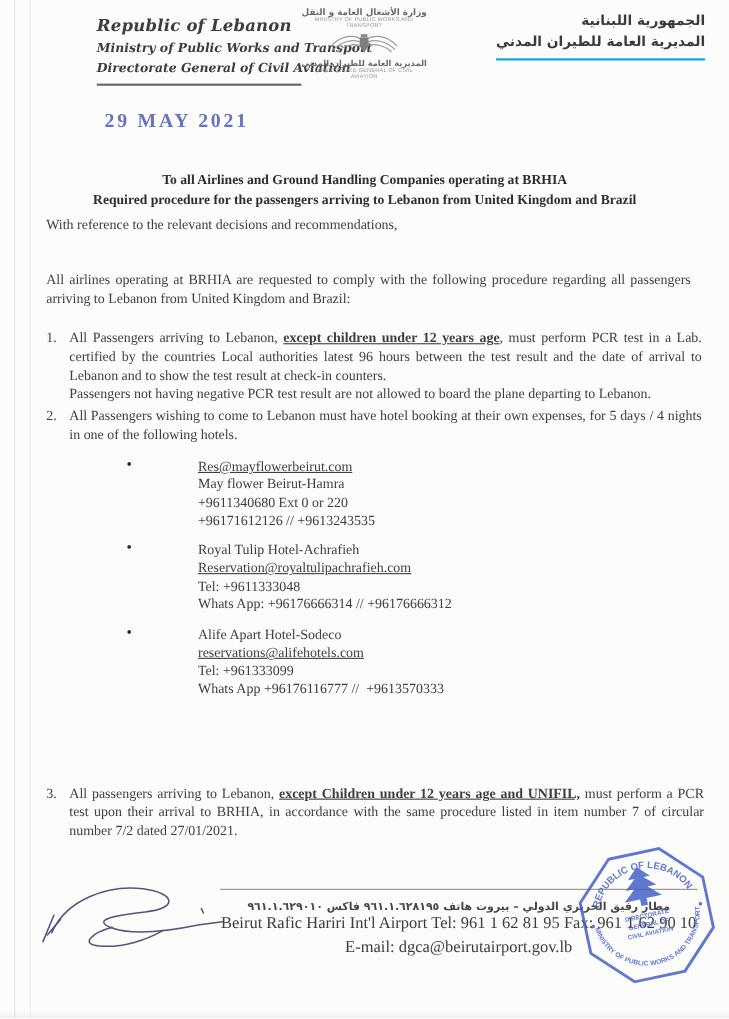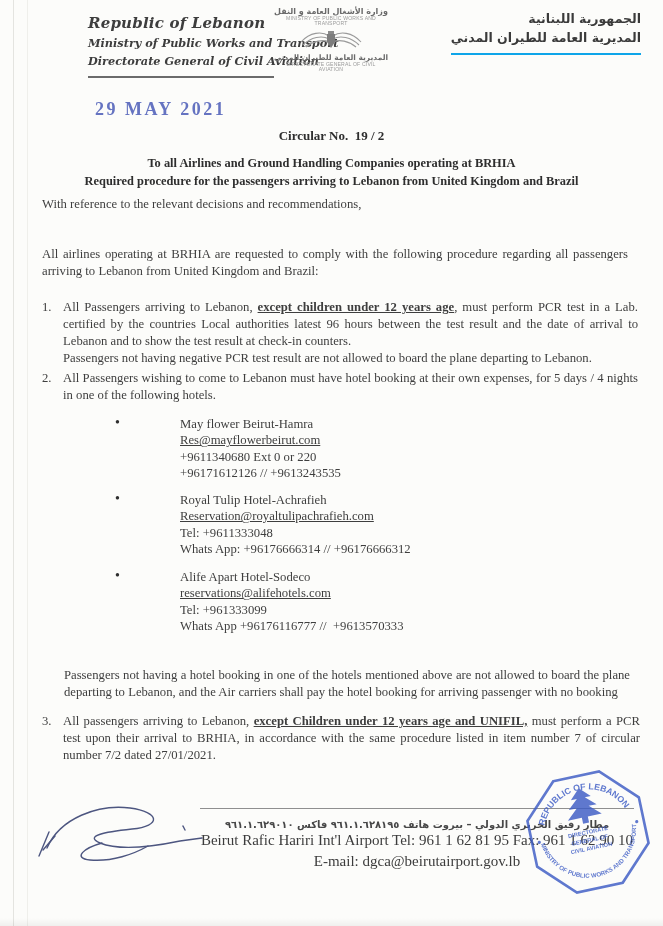--- a/index.html
+++ b/index.html
@@ -115,21 +115,20 @@
     <div class="en-tiny">DIRECTORATE GENERAL OF CIVIL AVIATION</div>
   </div>
 
   <div class="hdr-right">
     <div>الجمهورية اللبنانية</div>
     <div>المديرية العامة للطيران المدني</div>
   </div>
 
   <div class="date-stamp" style="color:#5565bb;">29 MAY 2021</div>
 
-  <div class="circ-no">Circular No.  19 / 2</div>
   <div class="addr">
     <div>To all Airlines and Ground Handling Companies operating at BRHIA</div>
     <div>Required procedure for the passengers arriving to Lebanon from United Kingdom and Brazil</div>
   </div>
 
   <div class="btxt p-intro">With reference to the relevant decisions and recommendations,</div>
   <div class="btxt p-1">All airlines operating at BRHIA are requested to comply with the following procedure regarding all passengers arriving to Lebanon from United Kingdom and Brazil:</div>
 
   <div class="btxt list-item li-1">
     <span class="num">1.</span>
@@ -142,22 +141,22 @@
   </div>
 
   <div class="btxt list-item li-2">
     <span class="num">2.</span>
     <div class="item-body">All Passengers wishing to come to Lebanon must have hotel booking at their own expenses, for 5 days / 4 nights in one of the following hotels.</div>
   </div>
 
   <div class="btxt hotel hotel-1">
     <span class="bullet">•</span>
     <div class="h-content">
+      <span class="h-line underline">Res@mayflowerbeirut.com</span>
       <span class="h-line">May flower Beirut-Hamra</span>
-      <span class="h-line underline">Res@mayflowerbeirut.com</span>
       <span class="h-line">+9611340680 Ext 0 or 220</span>
       <span class="h-line">+96171612126 // +9613243535</span>
     </div>
   </div>
 
   <div class="btxt hotel hotel-2">
     <span class="bullet">•</span>
     <div class="h-content">
       <span class="h-line">Royal Tulip Hotel-Achrafieh</span>
       <span class="h-line underline">Reservation@royaltulipachrafieh.com</span>
@@ -169,21 +168,20 @@
   <div class="btxt hotel hotel-3">
     <span class="bullet">•</span>
     <div class="h-content">
       <span class="h-line">Alife Apart Hotel-Sodeco</span>
       <span class="h-line underline">reservations@alifehotels.com</span>
       <span class="h-line">Tel: +961333099</span>
       <span class="h-line">Whats App +96176116777 //  +9613570333</span>
     </div>
   </div>
 
-  <div class="btxt no-booking">Passengers not having a hotel booking in one of the hotels mentioned above are not allowed to board the plane departing to Lebanon, and the Air carriers shall pay the hotel booking for arriving passenger with no booking</div>
 
   <div class="btxt list-item li-3">
     <span class="num">3.</span>
     <div class="item-body">
       <span>All passengers arriving to Lebanon, </span><span class="bu">except Children under 12 years age and UNIFIL,</span><span> must perform a PCR test upon their arrival to BRHIA, in accordance with the same procedure listed in item number 7 of circular number 7/2 dated 27/01/2021.</span>
     </div>
   </div>
 
   <svg class="signature" width="175" height="82" viewBox="0 0 175 82">
     <g stroke="#4d5680" stroke-width="1.4" fill="none" stroke-linecap="round">

